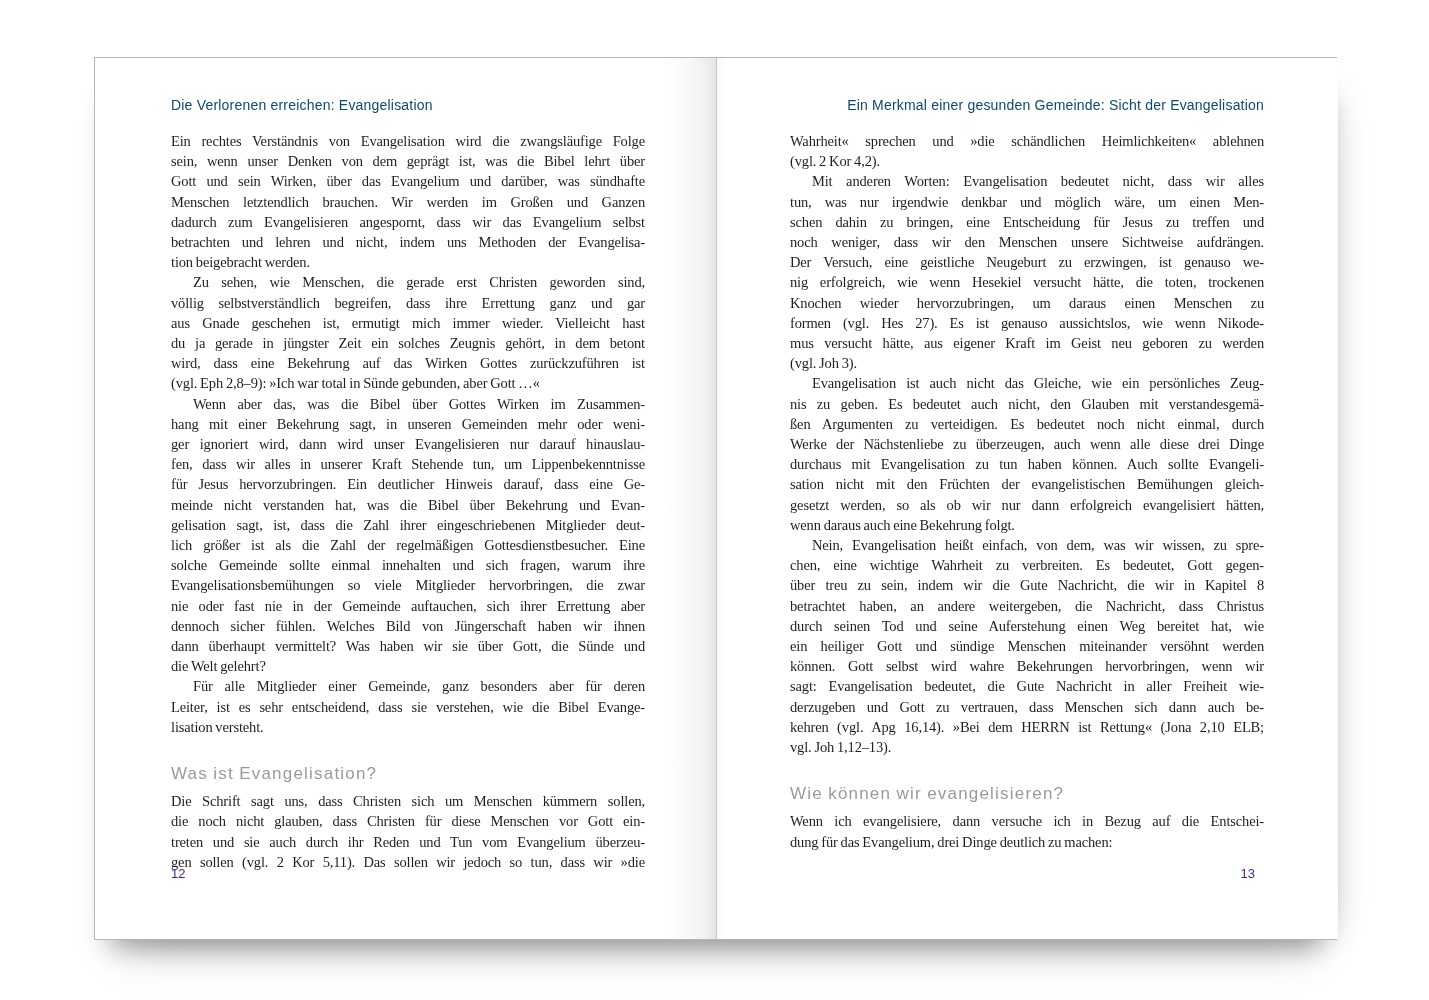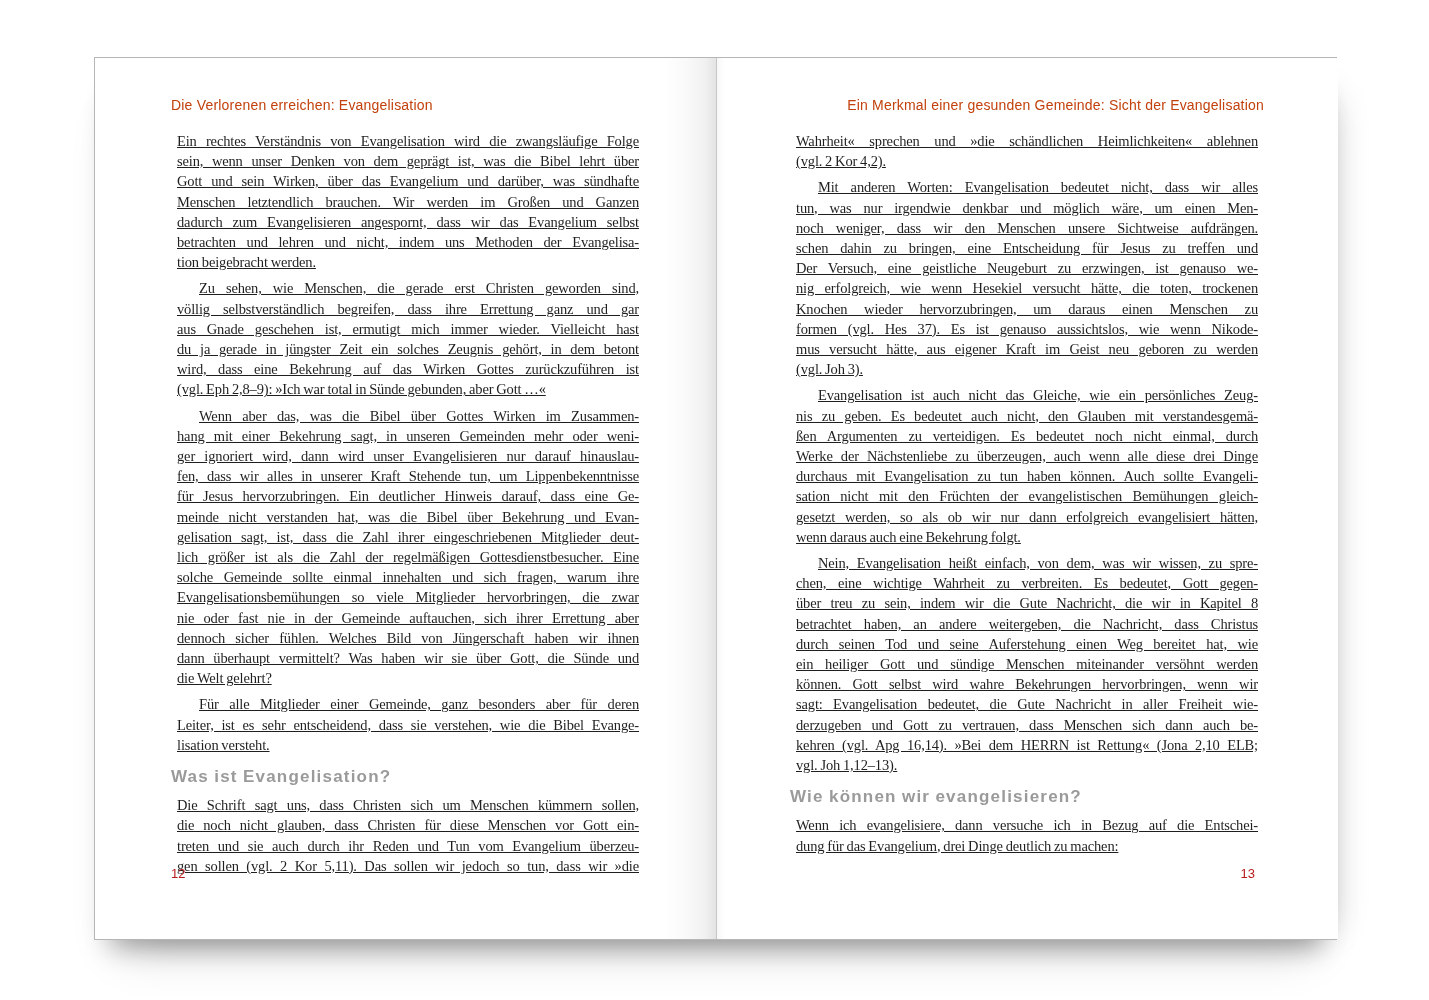--- a/index.html
+++ b/index.html
@@ -64,62 +64,62 @@
   }
   .spine {
     width: 1px;
     background: #c6c6c6;
     flex: 0 0 1px;
   }
   .running-head {
     font-family: "Liberation Sans", sans-serif;
     font-size: 14px;
     line-height: 18px;
-    color: #c2410c;
+    color: #0c4a6e;
     letter-spacing: 0.2px;
     margin-bottom: 17px;
     white-space: nowrap;
   }
   .running-head.align-right { text-align: right; }
   .page-body {
     position: relative;
     width: 474px;
     color: #1f1f1f;
     font-size: 14.5px;
     line-height: 20.2px;
     letter-spacing: -0.15px;
     word-spacing: -0.6px;
   }
-  .para { margin: 6px; text-decoration: underline; }
+  .para { margin: 0; }
   .line {
     text-align: justify;
     text-align-last: justify;
   }
   .line.last {
     text-align: right;
     text-align-last: left;
   }
   .line.indent { text-indent: 22px; }
   .subhead {
     font-family: "Liberation Sans", sans-serif;
-    font-weight: bold;
+    font-weight: normal;
     font-size: 17px;
     line-height: 24px;
     letter-spacing: 1.2px;
     color: #9a9a9a;
-    margin-top: 10px;
+    margin-top: 25px;
     margin-bottom: 5px;
     white-space: nowrap;
   }
   .page-number {
     position: absolute;
     bottom: 58px;
     font-family: "Liberation Sans", sans-serif;
     font-size: 13px;
-    color: #b91c1c;
+    color: #4c1d95;
   }
   .page-number.pn-left  { left: 76px; }
   .page-number.pn-right { right: 83px; }
 </style>
 </head>
 <body>
 
 <div class="stage">
   <div class="spread">
 
@@ -180,26 +180,26 @@
     <section class="page right">
       <header class="running-head align-right">Ein Merkmal einer gesunden Gemeinde: Sicht der Evangelisation</header>
       <div class="page-body">
           <div class="para">
             <div class="line">Wahrheit« sprechen und »die schändlichen Heimlichkeiten« ablehnen</div>
             <div class="line last">(vgl. 2 Kor 4,2).</div>
           </div>
           <div class="para">
             <div class="line indent">Mit anderen Worten: Evangelisation bedeutet nicht, dass wir alles</div>
             <div class="line">tun, was nur irgendwie denkbar und möglich wäre, um einen Men-</div>
+            <div class="line">schen dahin zu bringen, eine Entscheidung für Jesus zu treffen und</div>
             <div class="line">noch weniger, dass wir den Menschen unsere Sichtweise aufdrängen.</div>
-            <div class="line">schen dahin zu bringen, eine Entscheidung für Jesus zu treffen und</div>
             <div class="line">Der Versuch, eine geistliche Neugeburt zu erzwingen, ist genauso we-</div>
             <div class="line">nig erfolgreich, wie wenn Hesekiel versucht hätte, die toten, trockenen</div>
             <div class="line">Knochen wieder hervorzubringen, um daraus einen Menschen zu</div>
-            <div class="line">formen (vgl. Hes 37). Es ist genauso aussichtslos, wie wenn Nikode-</div>
+            <div class="line">formen (vgl. Hes 27). Es ist genauso aussichtslos, wie wenn Nikode-</div>
             <div class="line">mus versucht hätte, aus eigener Kraft im Geist neu geboren zu werden</div>
             <div class="line last">(vgl. Joh 3).</div>
           </div>
           <div class="para">
             <div class="line indent">Evangelisation ist auch nicht das Gleiche, wie ein persönliches Zeug-</div>
             <div class="line">nis zu geben. Es bedeutet auch nicht, den Glauben mit verstandesgemä-</div>
             <div class="line">ßen Argumenten zu verteidigen. Es bedeutet noch nicht einmal, durch</div>
             <div class="line">Werke der Nächstenliebe zu überzeugen, auch wenn alle diese drei Dinge</div>
             <div class="line">durchaus mit Evangelisation zu tun haben können. Auch sollte Evangeli-</div>
             <div class="line">sation nicht mit den Früchten der evangelistischen Bemühungen gleich-</div>

